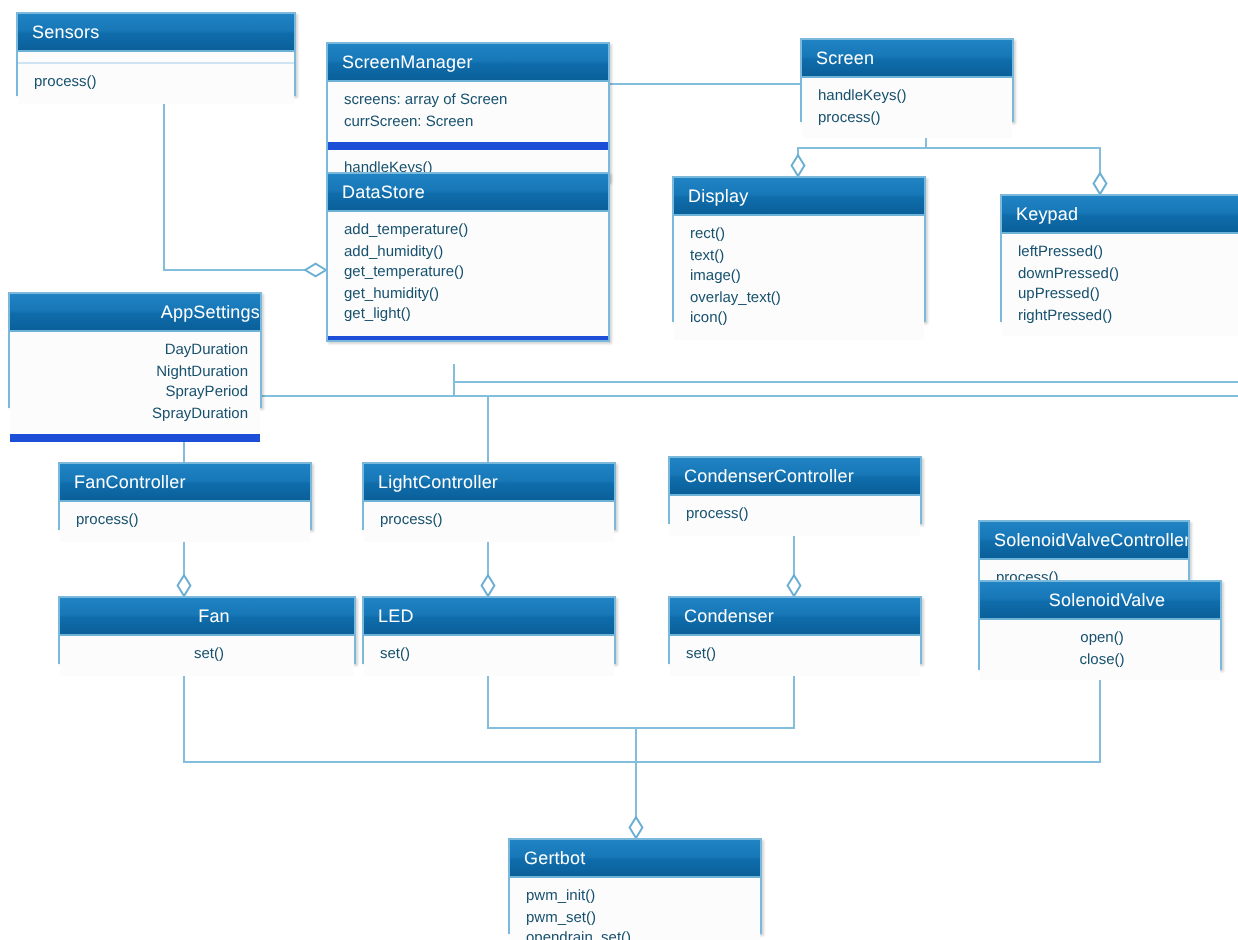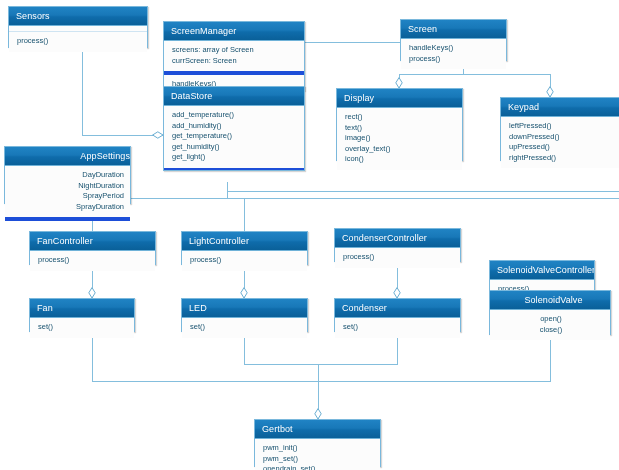--- a/index.html
+++ b/index.html
@@ -212,21 +212,21 @@
         <div class="uml-section methods">
           <div class="uml-row">process()</div>
         </div>
       </div>
       <div class="uml-class" style="left: 489px; top: 216px; width: 106px; height: 34px; margin-top: 44px;">
         <div class="uml-header">SolenoidValveController</div>
         <div class="uml-section methods">
           <div class="uml-row">process()</div>
         </div>
       </div>
-      <div class="uml-class" style="left: 29px; top: 298px; width: 106px; height: 34px;">
+      <div class="uml-class" style="left: 29px; top: 298px; width: 149px; height: 34px; text-align: center;">
         <div class="uml-header">Fan</div>
         <div class="uml-section methods">
           <div class="uml-row">set()</div>
         </div>
       </div>
       <div class="uml-class" style="left: 181px; top: 298px; width: 127px; height: 34px;">
         <div class="uml-header">LED</div>
         <div class="uml-section methods">
           <div class="uml-row">set()</div>
         </div>

